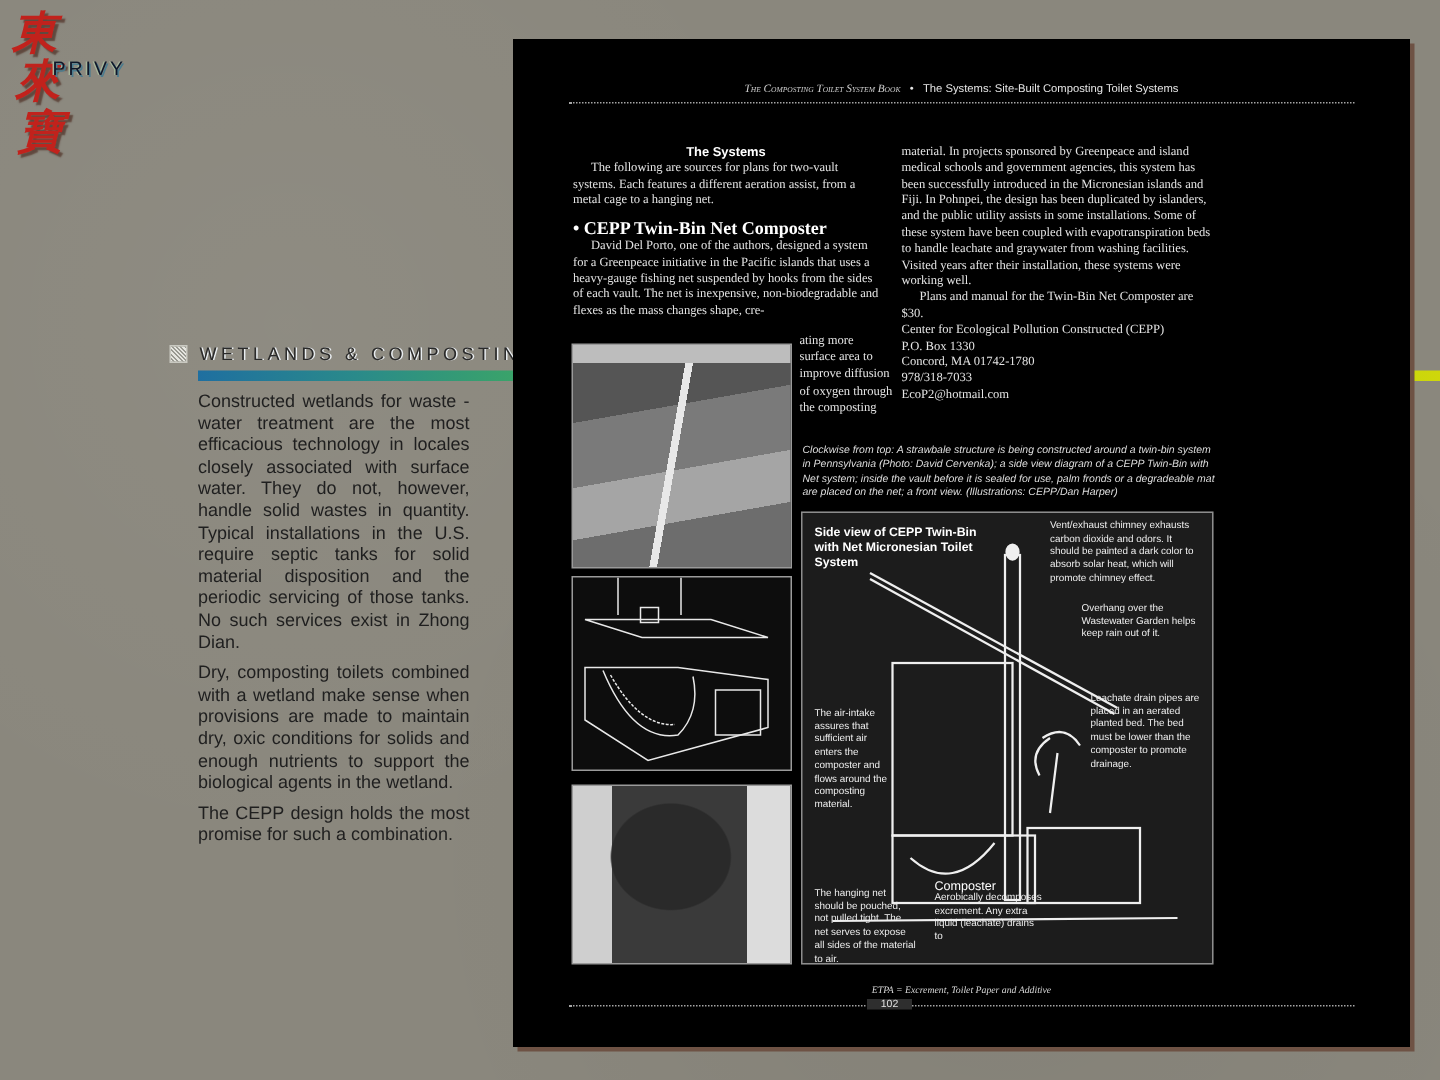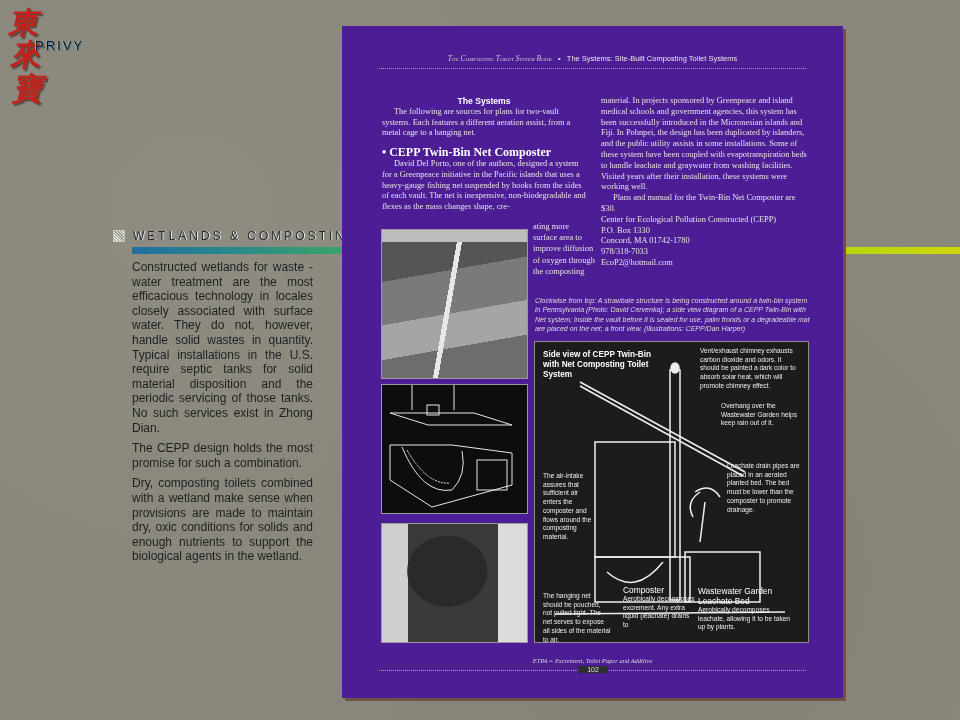--- a/index.html
+++ b/index.html
@@ -49,22 +49,22 @@
     background:linear-gradient(90deg, #b7d40e 0%, #cfd70b 100%);
   }
   .left-text {
     position:absolute; left:132px; top:260px; width:181px;
     color:#1f1f1f; font-size:12px; line-height:14.6px; text-align:justify;
   }
   .left-text p { margin:0 0 6px 0; }
 
   
   .page {
-    position:absolute; left:342px; top:26px; width:501px; height:672px;
-    background:#4c1d95;
+    position:absolute; left:342px; top:26px; width:598px; height:672px;
+    background:#000000;
     box-shadow:3px 3px 0 #6e5244;
   }
   .running-head {
     position:absolute; left:40px; right:40px; top:28px; text-align:center;
     color:#e6e6e6; font-size:7.5px; white-space:nowrap;
   }
   .running-head .book { font-family:"Liberation Serif", serif; font-style:italic; font-variant:small-caps; color:#cfcfcf; }
   .dotline { position:absolute; border-top:1px dotted #a5a5a5; }
   .serif { font-family:"Liberation Serif", serif; color:#e4e4e4; }
   .col-a { position:absolute; left:40px; top:70px; width:204px; font-size:8.4px; line-height:10.8px; }
@@ -125,22 +125,22 @@
 
 <div class="sec-title">
   <span class="sec-bullet"></span>
   <span class="sec-text">WETLANDS &amp; COMPOSTING</span>
 </div>
 <div class="grad-bar-left"></div>
 <div class="grad-bar-right"></div>
 
 <div class="left-text">
   <p>Constructed wetlands for waste - water treatment are the most efficacious technology in locales closely associated with surface water.  They do not, however, handle solid wastes in quantity. Typical installations in the U.S. require septic tanks for solid material disposition and the periodic servicing of those tanks. No such services exist in Zhong Dian.</p>
+  <p>Dry, composting toilets combined with a wetland make sense when provisions are made to maintain dry, oxic conditions for solids and enough nutrients to support the biological agents in the wetland.</p>
   <p>The CEPP design holds the most promise for such a combination.</p>
-  <p>Dry, composting toilets combined with a wetland make sense when provisions are made to maintain dry, oxic conditions for solids and enough nutrients to support the biological agents in the wetland.</p>
 </div>
 
 <div class="page">
   <div class="running-head">
     <span class="book">The Composting Toilet System Book</span>
     &nbsp;&nbsp;<span>•</span>&nbsp;&nbsp;
     <span>The Systems: Site-Built Composting Toilet Systems</span>
   </div>
   <div class="dotline" style="left:37px;right:37px;top:42px"></div>
 
@@ -189,32 +189,28 @@
         <rect x="135" y="28" width="10" height="230"></rect>
         <ellipse cx="140" cy="26" rx="4" ry="5" fill="#efefef"></ellipse>
         <rect x="60" y="100" width="80" height="115"></rect>
         <rect x="60" y="215" width="95" height="45"></rect>
         <path d="M72,230 Q100,255 128,220"></path>
         <rect x="150" y="210" width="75" height="50"></rect>
         <path d="M170,160 L165,200 M160,150 Q175,140 185,155 M165,150 Q150,160 158,175"></path>
         <line x1="20" y1="272" x2="250" y2="270"></line>
       </g>
     </svg>
-    <div class="d-title">Side view of CEPP Twin-Bin with Net Composting Toilet System</div>
+    <div class="d-title">Side view of CEPP Twin-Bin with Net Micronesian Toilet System</div>
     <div class="d-note" style="left:165px;top:5px;width:102px">Vent/exhaust chimney exhausts carbon dioxide and odors. It should be painted a dark color to absorb solar heat, which will promote chimney effect.</div>
     <div class="d-note" style="left:186px;top:60px;width:80px">Overhang over the Wastewater Garden helps keep rain out of it.</div>
     <div class="d-note" style="left:192px;top:120px;width:76px">Leachate drain pipes are placed in an aerated planted bed. The bed must be lower than the composter to promote drainage.</div>
     <div class="d-note" style="left:8px;top:130px;width:55px">The air-intake assures that sufficient air enters the composter and flows around the composting material.</div>
     <div class="d-note" style="left:8px;top:250px;width:68px">The hanging net should be pouched, not pulled tight. The net serves to expose all sides of the material to air.</div>
     <div class="d-note" style="left:88px;top:243px;width:72px">
       <div class="d-big">Composter</div>
       <div>Aerobically decomposes excrement. Any extra liquid (leachate) drains to</div>
     </div>
-    <div class="d-note" style="left:163px;top:244px;width:100px">
-      <div class="d-big">Wastewater Garden Leachate Bed</div>
-      <div>Aerobically decomposes leachate, allowing it to be taken up by plants.</div>
-    </div>
   </div>
 
   <div class="footer-note">ETPA = Excrement, Toilet Paper and Additive</div>
   <div class="dotline" style="left:37px;right:37px;top:644px"></div>
   <div class="page-num">102</div>
 </div>
 
 </body></html>

